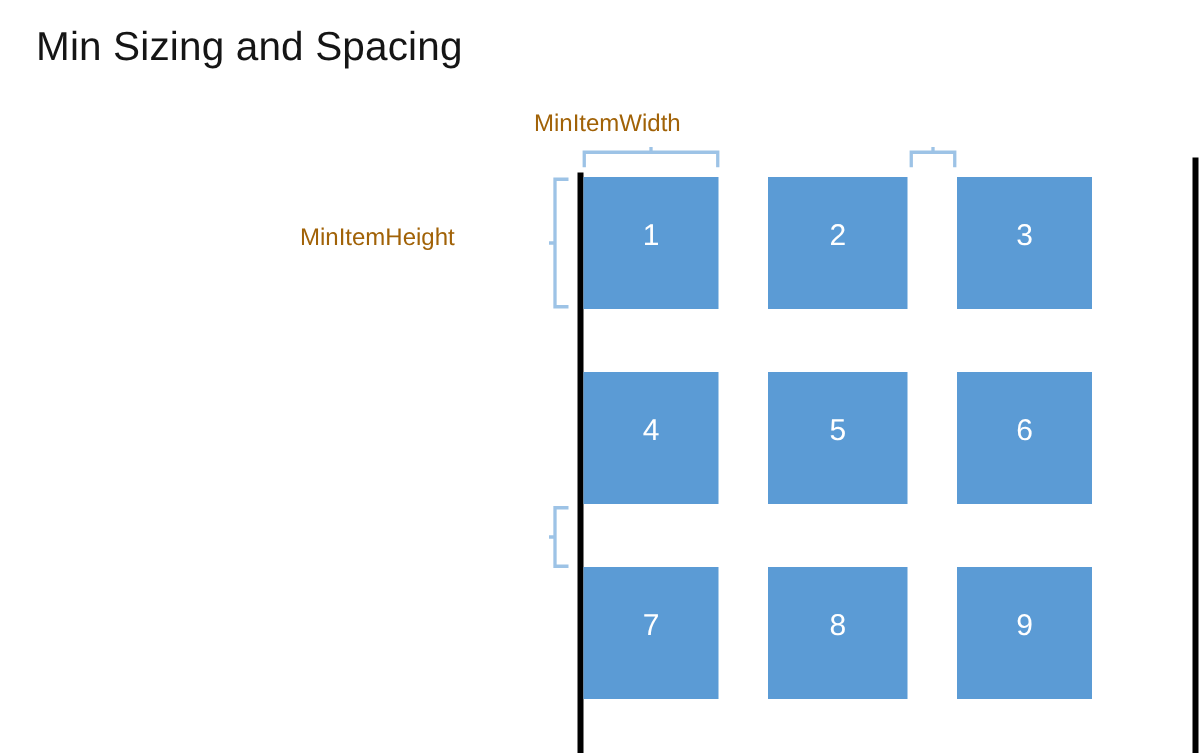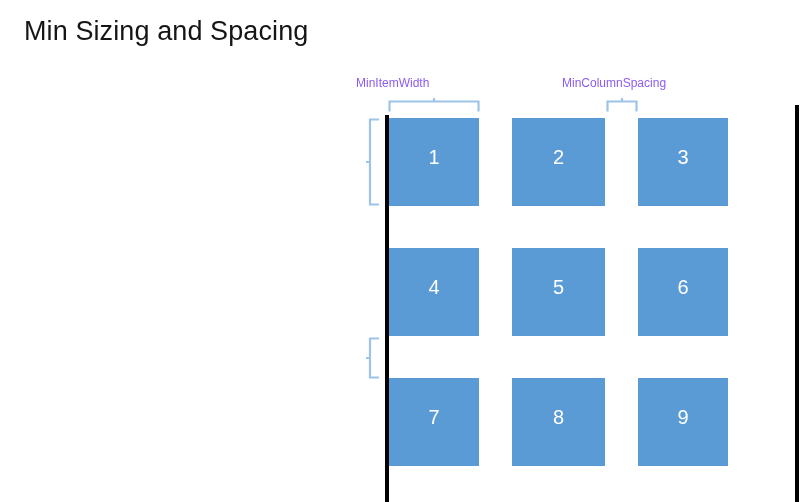--- a/index.html
+++ b/index.html
@@ -70,23 +70,23 @@
   .col-2 { left: 512px; width: 93px; }
   .col-3 { left: 638px; width: 90px; }
   
   .row-1 { top: 118px; height: 88px; }
   .row-2 { top: 248px; height: 88px; }
   .row-3 { top: 378px; height: 88px; }
 
   
   .annotation-label {
     position: absolute;
-    font-size: 12px;
+    font-size: 16px;
     line-height: 22px;
-    color: #8b5cf6;
+    color: #a16207;
     white-space: nowrap;
   }
   #label-min-item-width     { left: 356px; top: 72px; }
   #label-min-column-spacing { left: 562px; top: 72px; }
   #label-min-item-height    { left: 200px; top: 148px; }
   #label-min-row-spacing    { left: 193px; top: 343px; }
 
   
   .bracket {
     position: absolute;
@@ -102,21 +102,21 @@
 <body>
 
 <div id="canvas">
 
   <div id="slide-title">Min Sizing and Spacing</div>
 
   <div class="rail" id="rail-left"></div>
   <div class="rail" id="rail-right"></div>
 
   <div class="annotation-label" id="label-min-item-width">MinItemWidth</div>
-  <div class="annotation-label" id="label-min-column-spacing">MinColumnSpacing</div>
+  <div class="annotation-label" id="label-min-item-height">MinItemHeight</div>
 
   <div class="bracket" id="bracket-min-item-width">
     <svg width="92" height="14" viewBox="0 0 92 14">
       <path d="M1.5 13.5 L1.5 3.5 L90.5 3.5 L90.5 13.5 M46 3.5 L46 0" fill="none" stroke="#9DC3E6" stroke-width="2.2"></path>
     </svg>
   </div>
 
   <div class="bracket" id="bracket-min-column-spacing">
     <svg width="32" height="14" viewBox="0 0 32 14">
       <path d="M1.5 13.5 L1.5 3.5 L30.5 3.5 L30.5 13.5 M16 3.5 L16 0" fill="none" stroke="#9DC3E6" stroke-width="2.2"></path>

